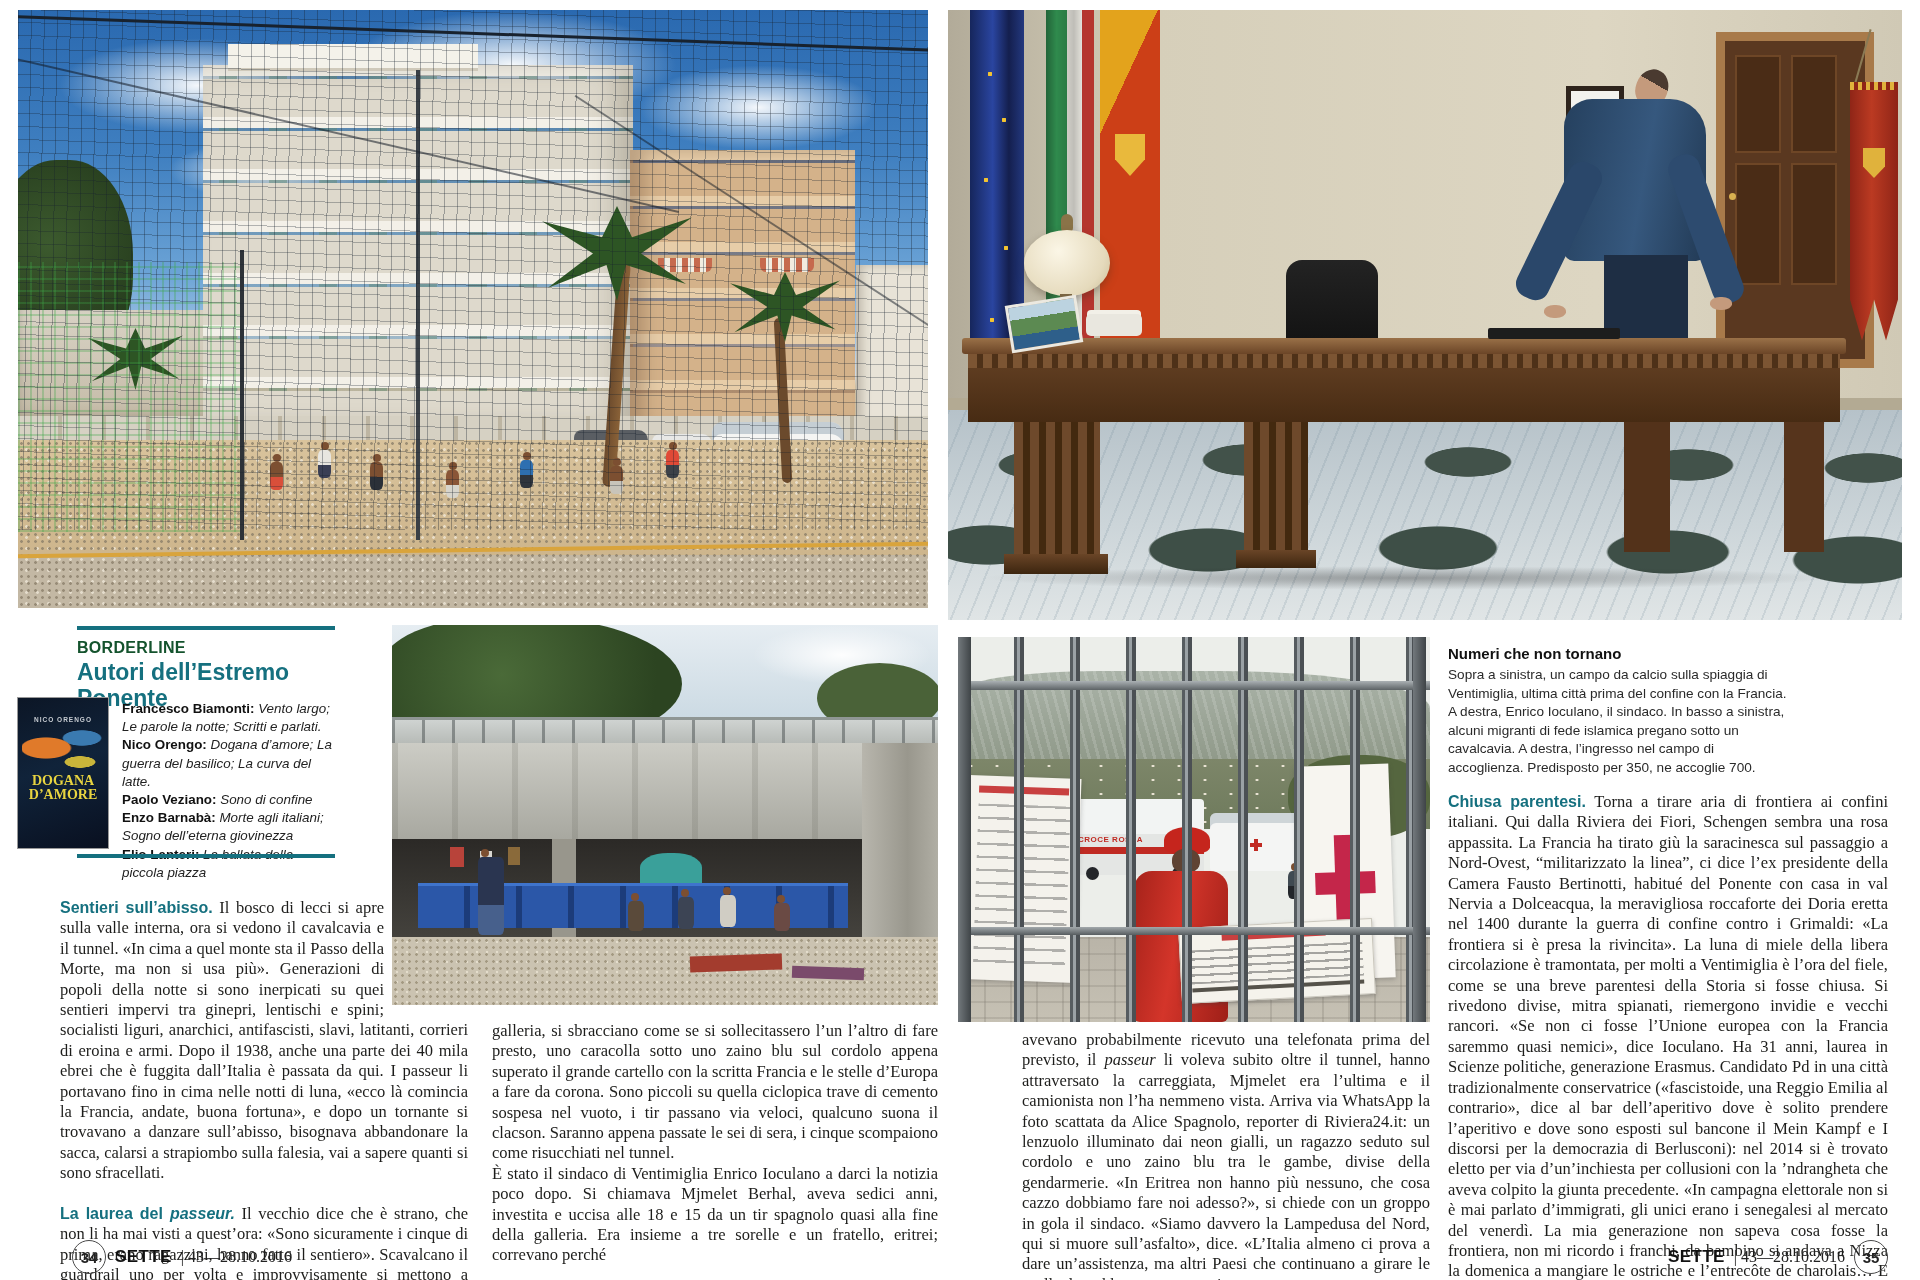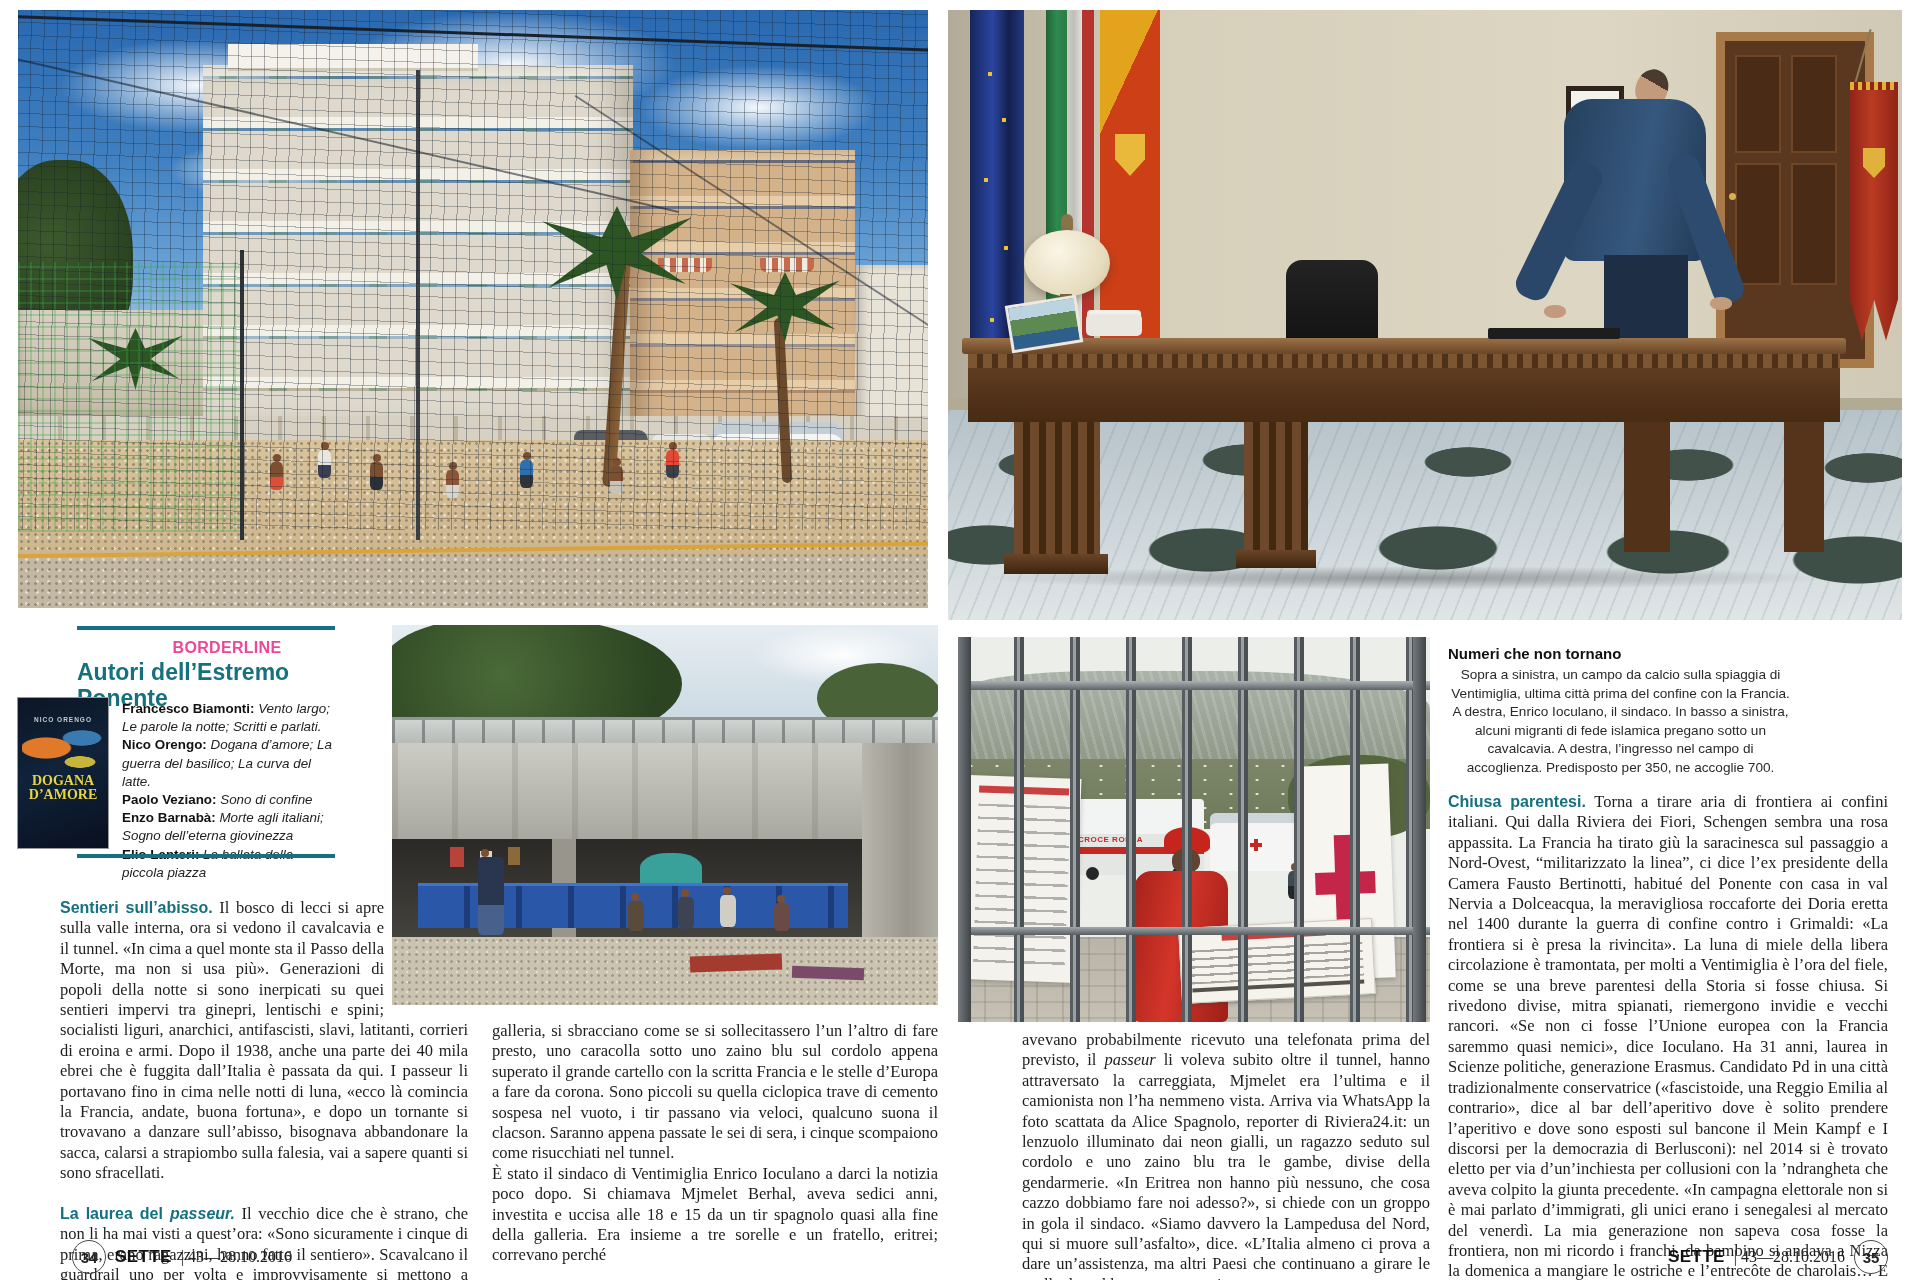--- a/index.html
+++ b/index.html
@@ -1,33 +1,33 @@
 <!DOCTYPE html>
 <html><head>
 <meta charset="utf-8">
 <style>
   html,body{margin:0;padding:0;width:1920px;height:1280px;background:#ffffff;overflow:hidden;}
   body{position:relative;font-family:"Liberation Serif",serif;color:#1d1d1b;}
   .ab{position:absolute;}
   .photo{position:absolute;overflow:hidden;background:#ddd;}
   
-  .kicker{font:bold 16px/18px "Liberation Sans",sans-serif;color:#ec4899;letter-spacing:.3px;text-align:center;}
+  .kicker{font:bold 16px/18px "Liberation Sans",sans-serif;color:#14532d;letter-spacing:.3px;}
   .sectitle{font:bold 23px/26px "Liberation Sans",sans-serif;color:#15707f;}
   .rule{background:#15707f;height:4px;}
   .booklist{font:13.4px/18.2px "Liberation Sans",sans-serif;color:#222;}
   .booklist b{font-weight:bold;color:#111;}
   .booklist i{font-style:italic;}
   .bodycol{font:16.5px/20.4px "Liberation Serif",serif;text-align:justify;color:#1d1d1b;}
   .bodycol p{margin:0;}
   .bodycol .gap{margin-top:20px;}
   .lead{font:bold 16px "Liberation Sans",sans-serif;color:#15707f;}
   .lead i{font-style:italic;}
   .wrapspacer{float:right;width:84px;height:110px;}
   .capttl{font:bold 15px/19px "Liberation Sans",sans-serif;color:#111;}
-  .captxt{font:13.6px/18.6px "Liberation Sans",sans-serif;color:#2a2a2a;text-align:center;}
+  .captxt{font:13.6px/18.6px "Liberation Sans",sans-serif;color:#2a2a2a;text-align:left;}
   .footer{position:absolute;font-family:"Liberation Sans",sans-serif;color:#111;display:flex;align-items:center;gap:9px;}
   .pagenum{display:inline-flex;align-items:center;justify-content:center;width:32px;height:32px;border:1.6px solid #4a4a4a;border-radius:50%;font:bold 15px "Liberation Sans",sans-serif;color:#222;}
   .brand{font:bold 17px "Liberation Sans",sans-serif;letter-spacing:.4px;}
   .issue{font:16px "Liberation Serif",serif;color:#222;}
   
   .cloud{position:absolute;background:radial-gradient(ellipse at 50% 50%,rgba(255,255,255,.95),rgba(255,255,255,0) 70%);}
   .person{position:absolute;width:13px;height:28px;border-radius:4px/6px;}
   .person:before{content:"";position:absolute;left:2.5px;top:-8px;width:8px;height:8px;border-radius:50%;background:#7c4f31;}
   .frond{position:absolute;background:#2d5524;clip-path:polygon(50% 0,60% 33%,100% 12%,66% 50%,96% 82%,56% 62%,50% 100%,43% 62%,4% 86%,34% 50%,0 16%,40% 33%);}
   

